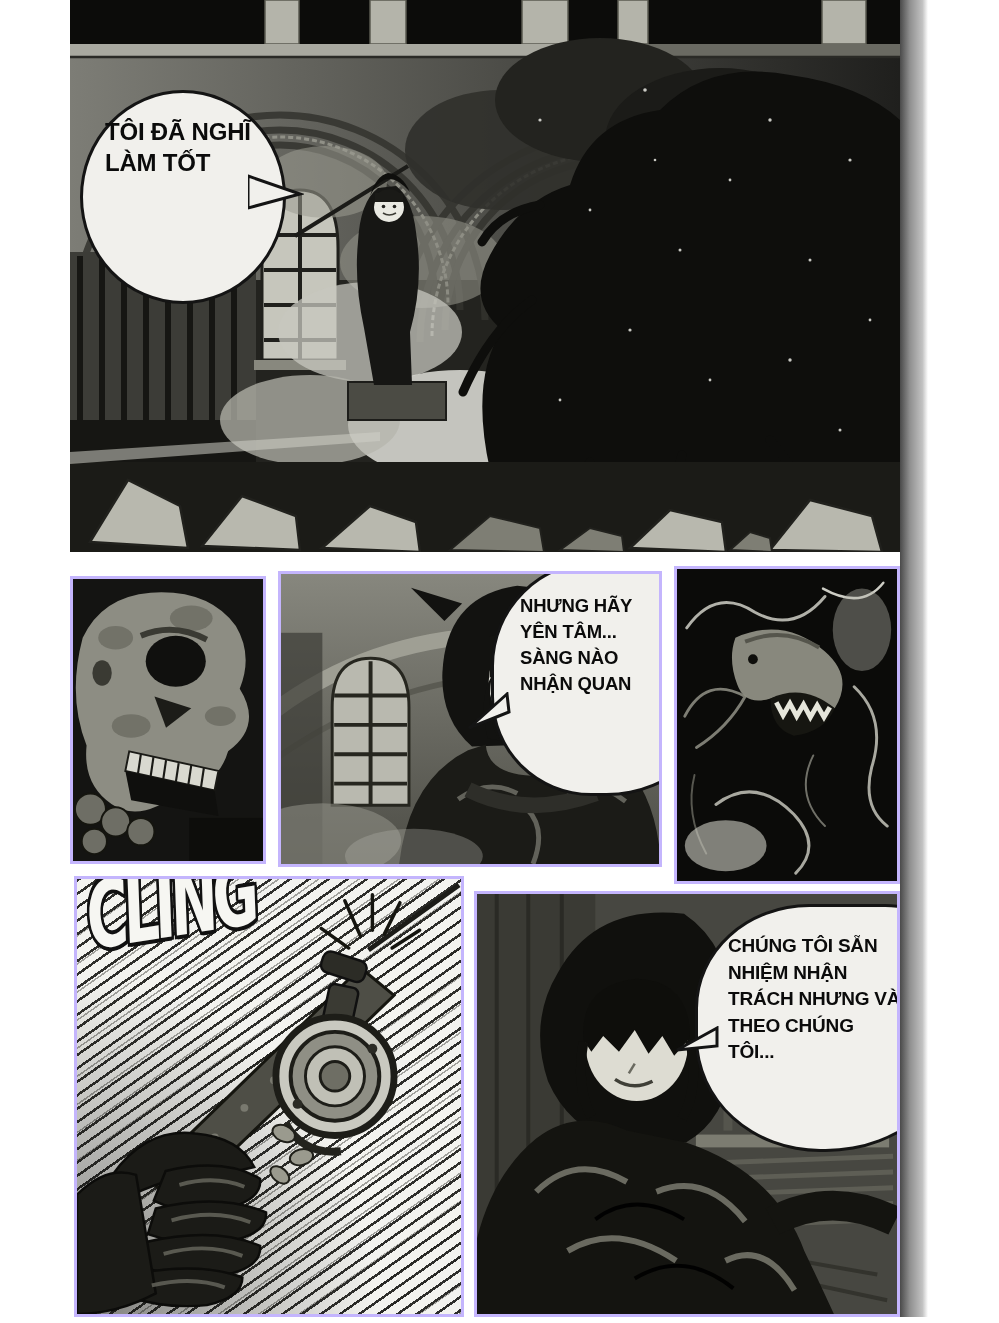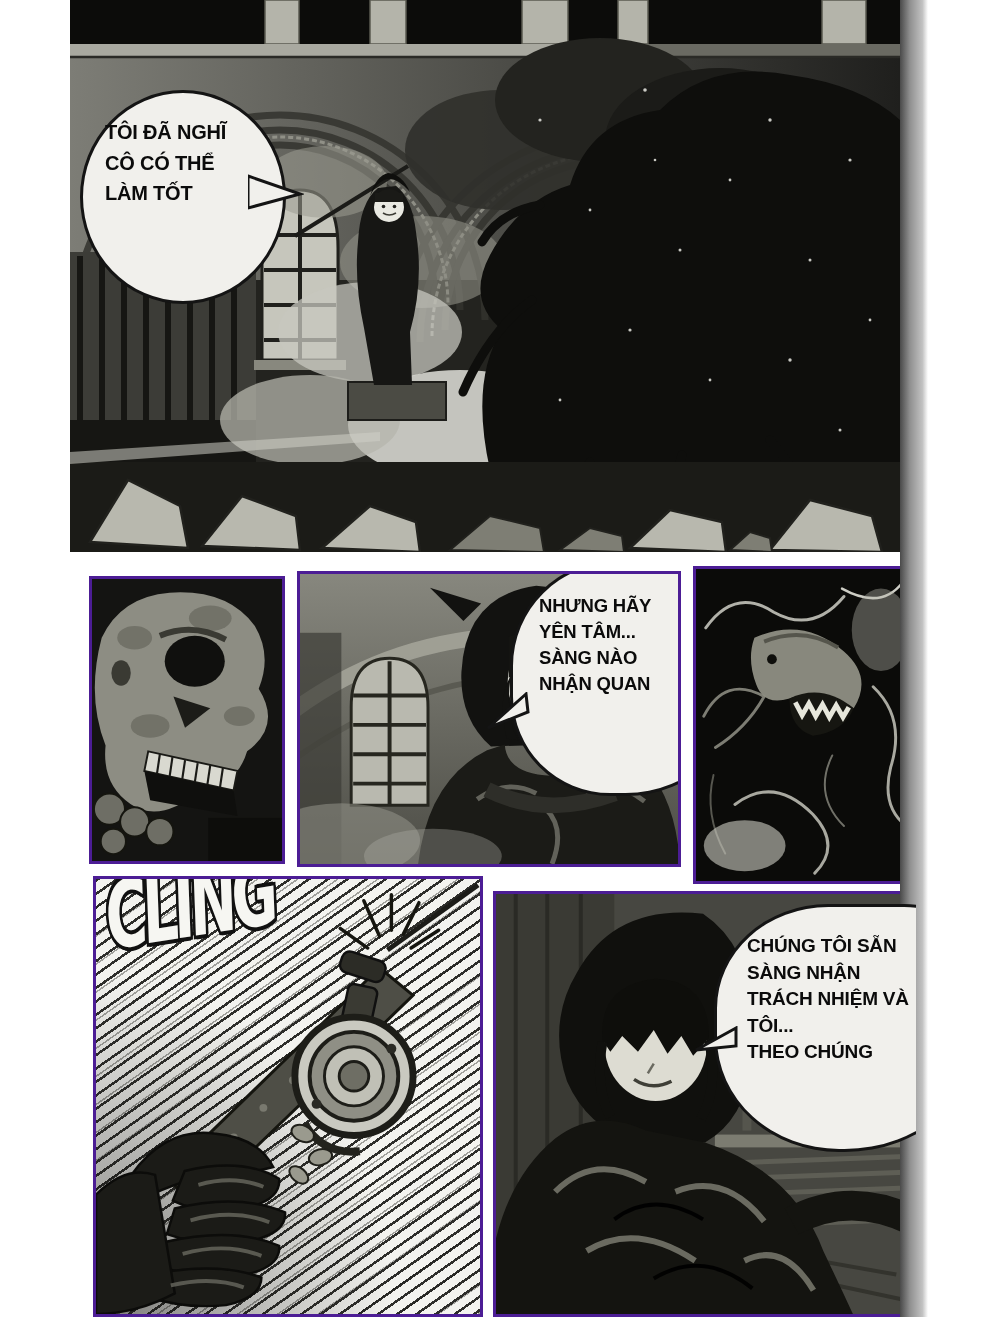--- a/index.html
+++ b/index.html
@@ -1,30 +1,30 @@
 <!DOCTYPE html>
 <html><head>
 <meta charset="utf-8">
 <style>
   html,body{margin:0;padding:0;background:#ffffff;}
   .page{position:relative;width:999px;height:1323px;background:#ffffff;overflow:hidden;
         font-family:"Liberation Sans","DejaVu Sans",sans-serif;}
   .panel{position:absolute;box-sizing:border-box;overflow:hidden;background:#222;}
-  .panel.bordered{border:3px solid #4c1d95;margin-left:19px;}
+  .panel.bordered{border:3px solid #c4b5fd;}
   .panel svg{position:absolute;left:0;top:0;width:100%;height:100%;display:block;}
   
   .scan-edge{position:absolute;left:900px;top:0;width:28px;height:1317px;
              background:linear-gradient(to right,#4a4a4a,#8f8f8f 35%,#c2c2c2 80%,#ffffff);}
   
   .bubble{position:absolute;background:#f1f0ec;border:3px solid #141414;z-index:5;
           color:#0b0b0b;font-weight:bold;letter-spacing:-0.2px;}
   .bubble .ln{display:block;white-space:nowrap;}
   .bubble-tail{position:absolute;z-index:6;}
   #bubble1{left:80px;top:90px;width:178px;height:184px;border-radius:50%;
-           font-size:20px;line-height:30.5px;padding:24px 0 0 22px;}
+           font-size:24px;line-height:30.5px;padding:24px 0 0 22px;}
   #bubble2{left:210px;top:-14px;width:206px;height:200px;border-radius:48% 52% 55% 45%;
            font-size:18.5px;line-height:26px;padding:30px 0 0 26px;}
   #bubble3{left:218px;top:10px;width:236px;height:216px;border-radius:42% 30% 52% 46%;
            font-size:19px;line-height:26.5px;padding:26px 0 0 30px;}
   
   .sfx{position:absolute;left:2px;top:-14px;z-index:4;
        font-family:"DejaVu Sans","Liberation Sans",sans-serif;
        font-size:92px;font-weight:800;font-style:italic;color:#f6f6f2;
        letter-spacing:-8px;
        transform:rotate(-9deg) scaleX(0.62);transform-origin:left top;
@@ -166,21 +166,20 @@
       </g>
       <g fill="#7e7e74" stroke="#21211d" stroke-width="2">
         <polygon points="380,550 420,516 470,528 474,552"></polygon>
         <polygon points="490,550 520,528 552,536 554,552"></polygon>
         <polygon points="660,550 680,532 700,538 702,552"></polygon>
       </g>
     </svg>
 
     <div class="bubble" id="bubble1" style="left:10px;top:90px;">
       <span class="ln">TÔI ĐÃ NGHĨ</span>
-      <span class="ln">CÔ CÓ THỂ</span>
       <span class="ln">LÀM TỐT</span>
     </div>
     <svg class="bubble-tail" style="left:178px;top:170px;width:56px;height:50px;" viewBox="0 0 56 50">
       <polygon points="0,6 52,24 0,38" fill="#f1f0ec" stroke="#141414" stroke-width="3"></polygon>
     </svg>
   </div>
 
   <div class="panel bordered" id="panel2a" style="left:70px;top:576px;width:196px;height:288px;background:#141412;">
     <svg viewBox="0 0 196 288" preserveAspectRatio="none">
       <rect width="196" height="288" fill="#141412"></rect>
@@ -404,24 +403,24 @@
       </g>
       <g stroke="#000000" stroke-width="4" fill="none" opacity="0.9">
         <path d="M120,330 Q160,300 210,330"></path>
           <path d="M160,390 Q210,360 260,400"></path>
       </g>
       <path d="M300,332 Q360,300 424,332" stroke="#141410" stroke-width="30" fill="none"></path>
     </svg>
 
     <div class="bubble" id="bubble3">
       <span class="ln">CHÚNG TÔI SẴN</span>
-      <span class="ln">SÀNG NHẬN</span>
-      <span class="ln">TRÁCH NHIỆM VÀ</span>
+      <span class="ln">NHIỆM NHẬN</span>
+      <span class="ln">TRÁCH NHƯNG VÀ</span>
+      <span class="ln">THEO CHÚNG</span>
       <span class="ln">TÔI...</span>
-      <span class="ln">THEO CHÚNG</span>
     </div>
     <svg class="bubble-tail" style="left:198px;top:132px;width:44px;height:40px;" viewBox="0 0 44 40">
       <polygon points="42,2 2,24 42,20" fill="#f1f0ec" stroke="#141414" stroke-width="3"></polygon>
     </svg>
   </div>
 
   <div class="scan-edge"></div>
 </div>
 
 </body></html>

